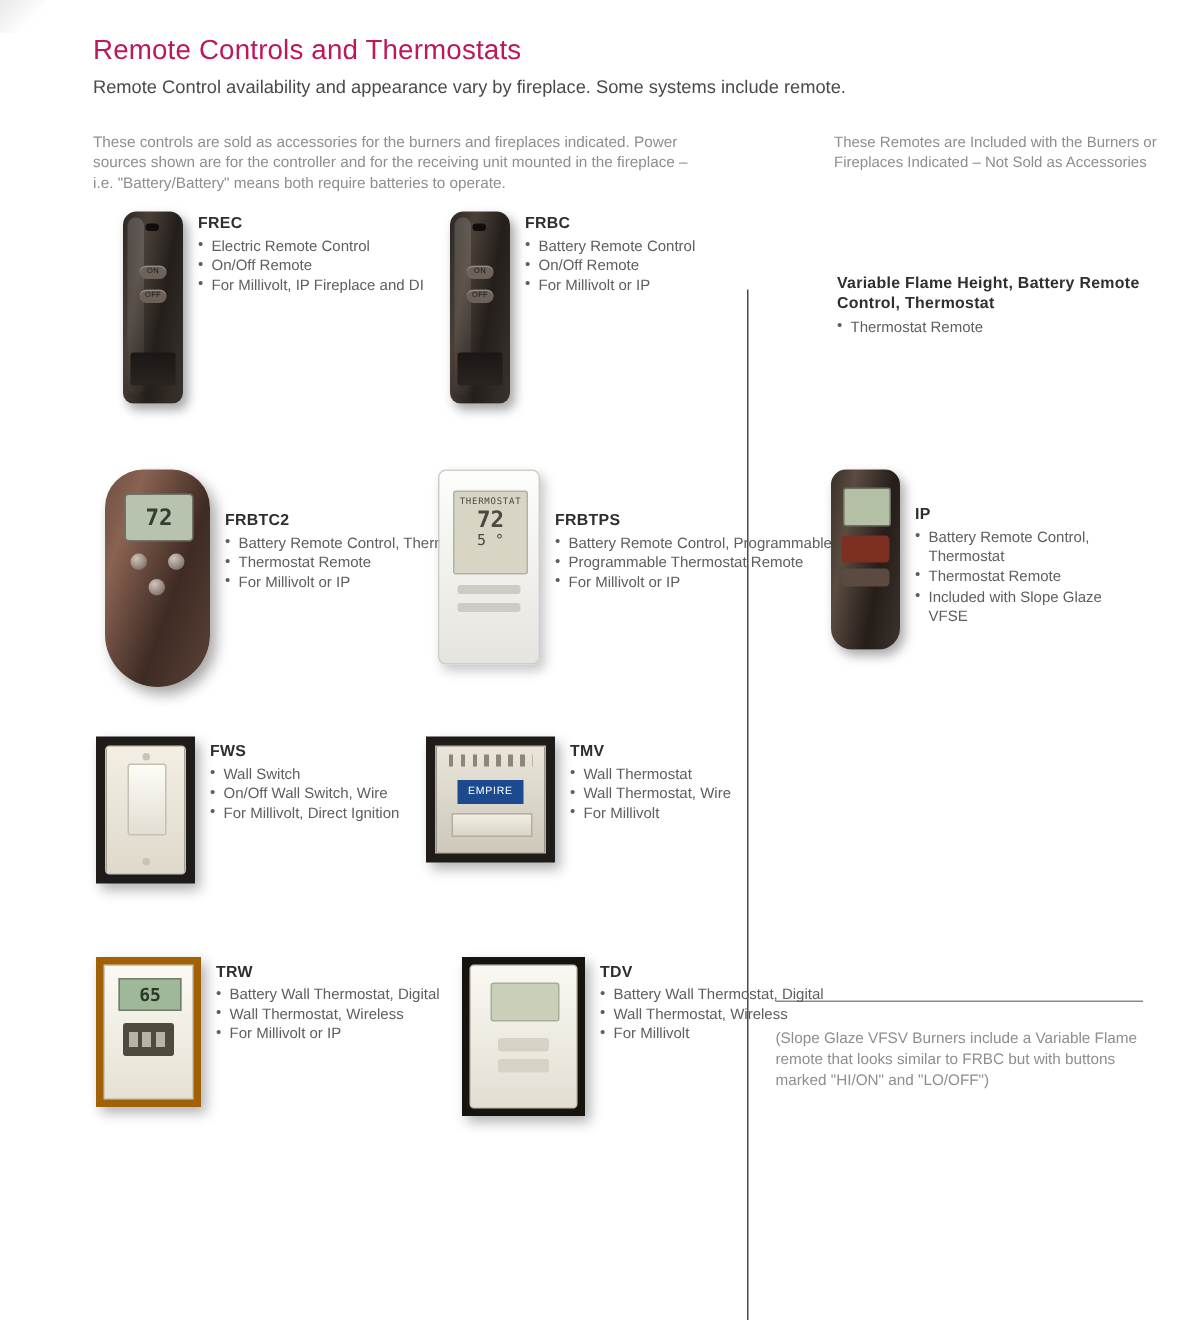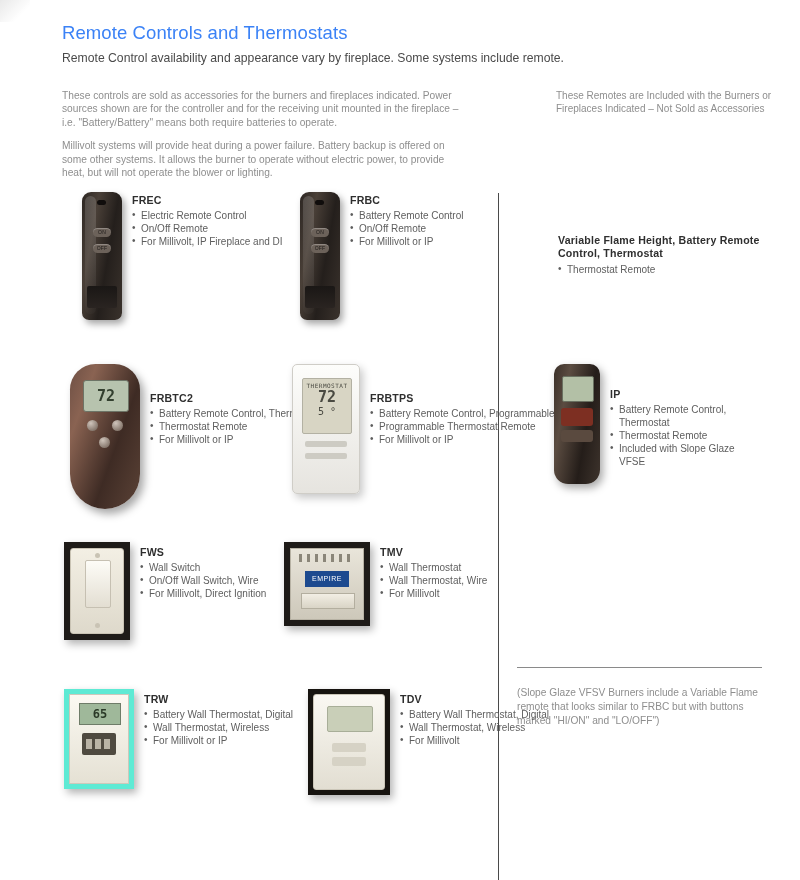--- a/index.html
+++ b/index.html
@@ -27,21 +27,21 @@
     content: "";
     position: absolute;
     left: 0; top: 0;
     width: 30px; height: 22px;
     background: linear-gradient(135deg,#e9e9e9 0%, #ffffff 70%);
   }
 
   h1.title {
     font-size: 18.5px;
     font-weight: normal;
-    color: #3b82f6;
+    color: #be185d;
     margin: 0 0 6px 0;
     letter-spacing: 0.1px;
   }
   p.intro {
     font-size: 12.2px;
     line-height: 16.5px;
     color: #4a4a4a;
     margin: 0 0 12px 0;
     max-width: 640px;
   }
@@ -385,21 +385,21 @@
     position: absolute;
     left: 18px; top: 48px;
     width: 34px; height: 9px;
     background: #d6d2c5;
     border-radius: 2px;
   }
   .tdv .sw2 { top: 62px; }
 
   .trw-frame {
     padding: 5px;
-    background: #5eead4;
+    background: #a16207;
     box-shadow: 3px 4px 8px rgba(0,0,0,.3);
   }
   .trw {
     width: 58px;
     height: 88px;
     background: linear-gradient(180deg,#fbf9f2,#e5e1d4);
     border: 1px solid #cdc8ba;
     position: relative;
   }
   .trw .lcd {
@@ -470,21 +470,20 @@
   <h1 class="title">Remote Controls and Thermostats</h1>
   <p class="intro2">Remote Control availability and appearance vary by fireplace. Some systems include remote.</p>
 
   <div class="columns">
 
     <div class="divider"></div>
     <div class="divider2"></div>
 
     <div class="left-notes">
       <p class="note">These controls are sold as accessories for the burners and fireplaces indicated. Power sources shown are for the controller and for the receiving unit mounted in the fireplace – i.e. "Battery/Battery" means both require batteries to operate.</p>
-      <p class="note">Millivolt systems will provide heat during a power failure.  Battery backup is offered on some other systems.  It allows the burner to operate without electric power, to provide heat, but will not operate the blower or lighting.</p>
     </div>
 
     <div class="right-note">These Remotes are Included with the Burners or Fireplaces Indicated – Not Sold as Accessories</div>
     <div class="right-note-bottom">(Slope Glaze VFSV Burners include a Variable Flame remote that looks similar to FRBC but with buttons marked "HI/ON" and "LO/OFF")</div>
 
     <div class="grid">
 
       <div class="item" style="left:20px; top:0;">
         <div class="shot">
           <div class="handheld">

